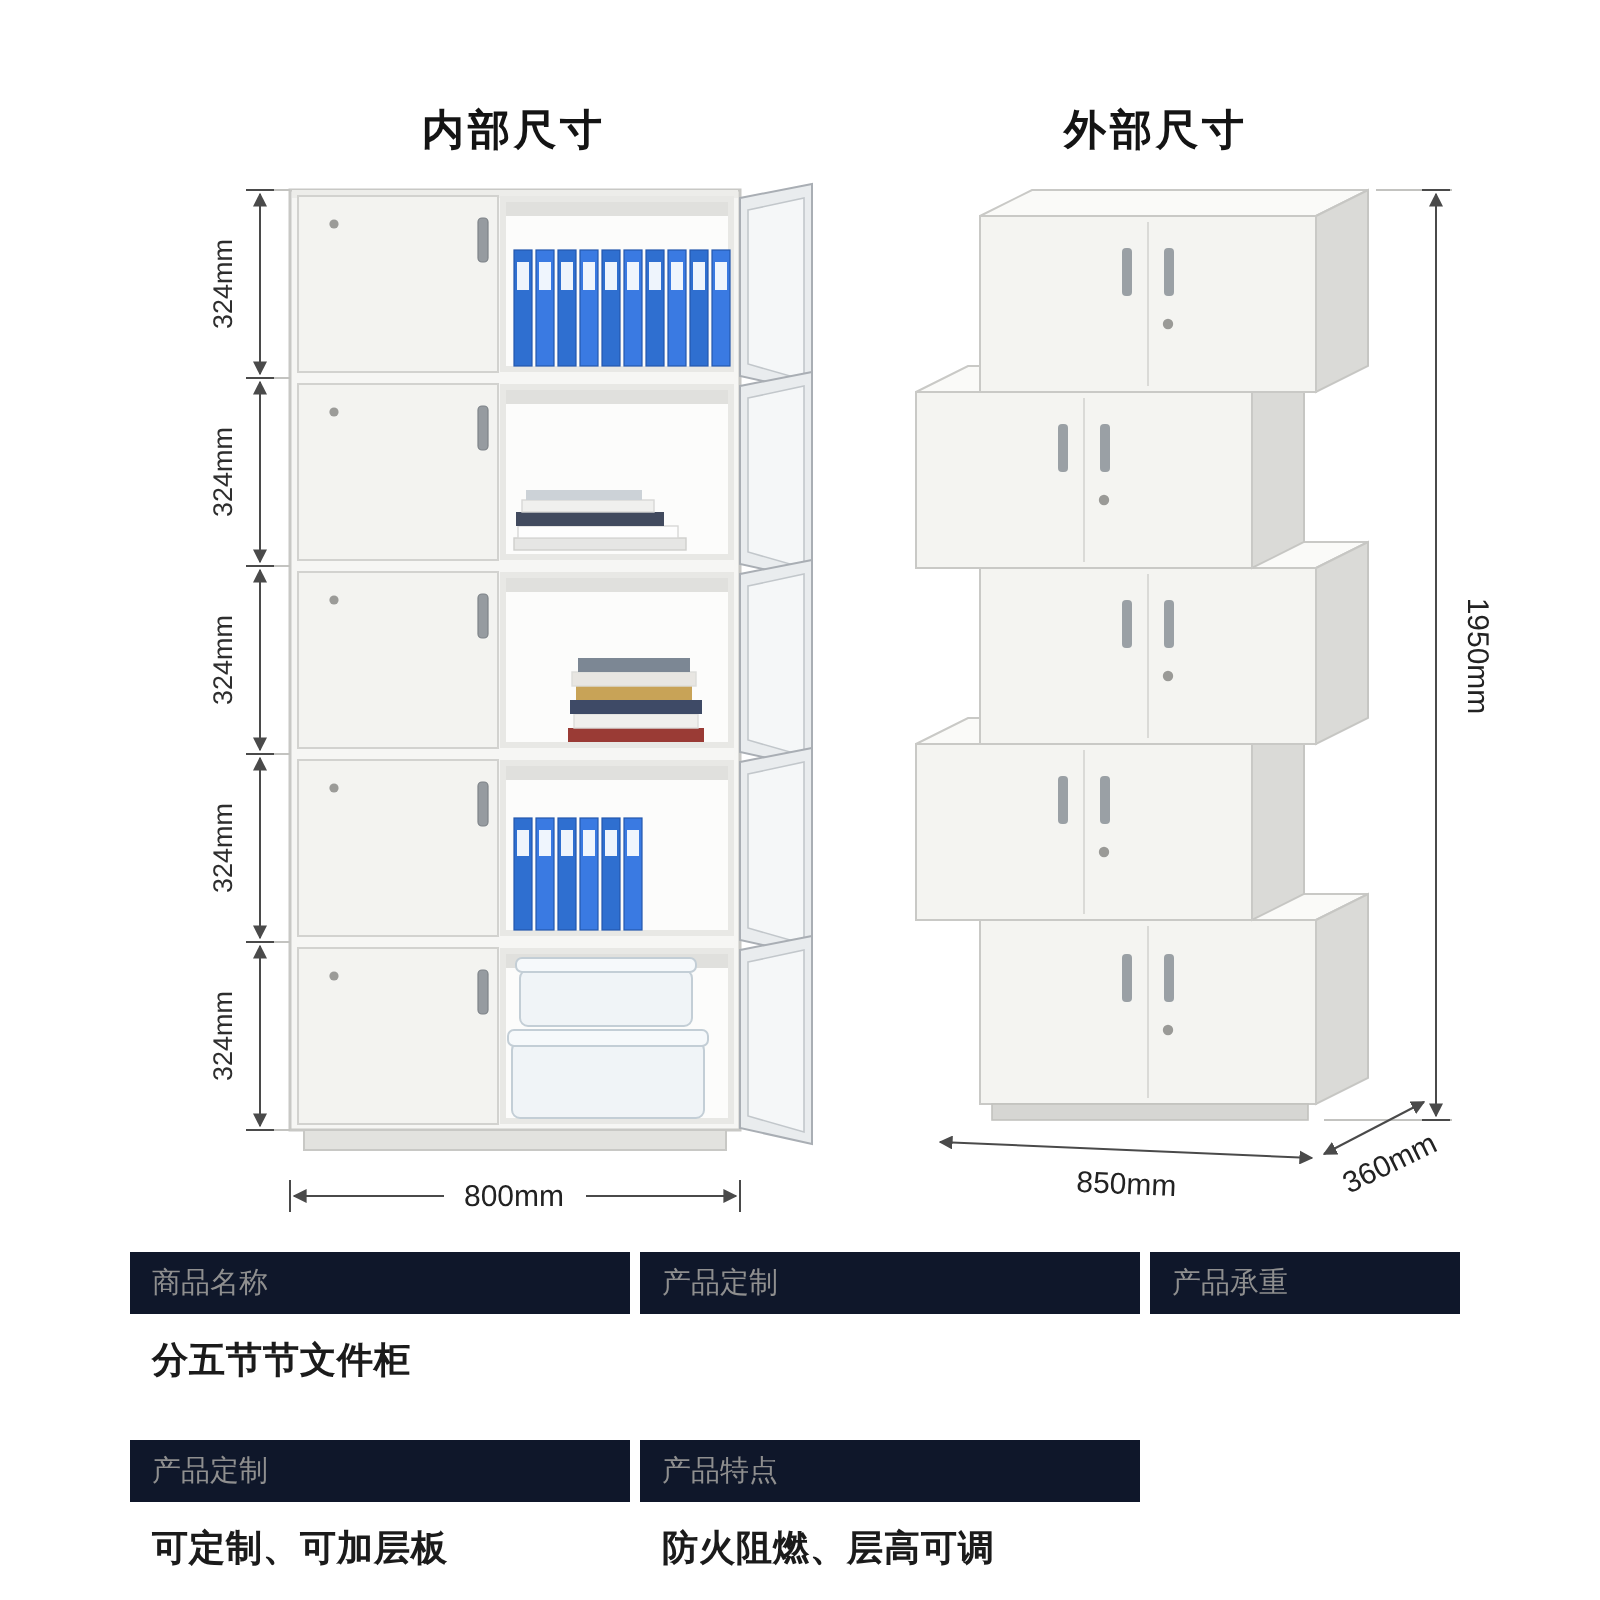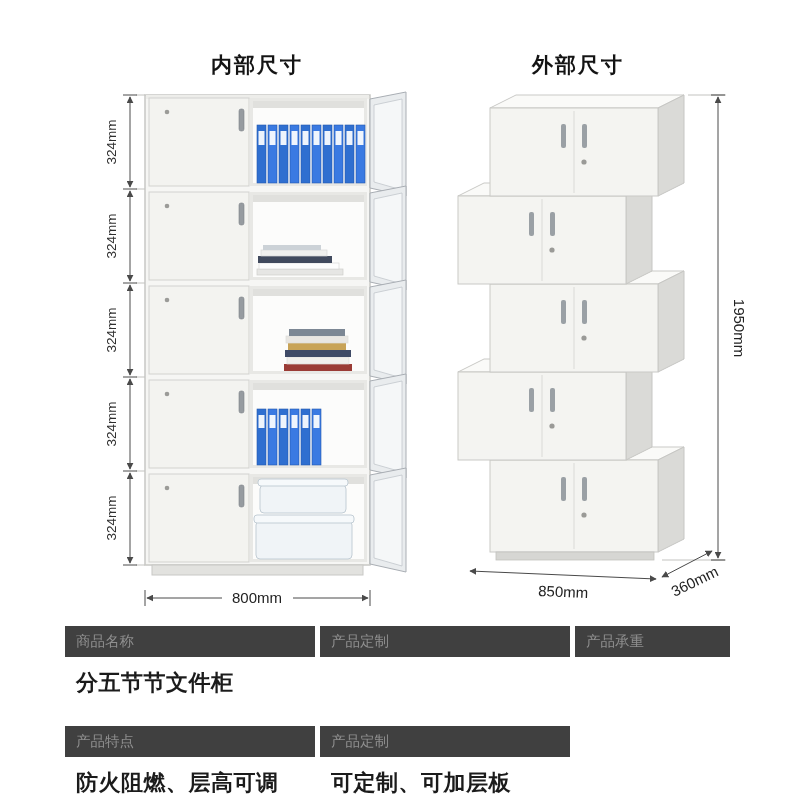--- a/index.html
+++ b/index.html
@@ -15,30 +15,30 @@
   .tick{stroke:#4a4a4a;stroke-width:1;}
   .ext{stroke:#c3c3c0;stroke-width:1;}
 
   .spec-table{
     display:grid;
     grid-template-columns:255px 255px 160px;
     row-gap:28px;
     margin:4px 65px 0 65px;
   }
   .spec-label{
-    background:#404040;
+    background:#0f172a;
     color:#8f8f8f;
     font-size:14.5px;
     padding:6px 0 6px 11px;
     margin-right:5px;
   }
   .spec-value{
     color:#1b1b1b;
     font-weight:700;
-    font-size:22px;
+    font-size:18px;
     padding:11px 0 0 11px;
     letter-spacing:0.5px;
   }
 </style>
 </head>
 <body>
 
 <svg class="illustration" width="800" height="622" viewBox="0 0 800 622">
   <defs>
     <marker id="arrow" viewBox="0 0 10 10" refX="9" refY="5" markerWidth="7" markerHeight="7" orient="auto-start-reverse">
@@ -290,20 +290,20 @@
     <div class="spec-label">商品名称</div>
     <div class="spec-value">分五节节文件柜</div>
   </div>
   <div class="spec-cell">
     <div class="spec-label">产品定制</div>
   </div>
   <div class="spec-cell">
     <div class="spec-label">产品承重</div>
   </div>
   <div class="spec-cell">
+    <div class="spec-label">产品定制</div>
+    <div class="spec-value">可定制、可加层板</div>
+  </div>
+  <div class="spec-cell">
     <div class="spec-label">产品特点</div>
     <div class="spec-value">防火阻燃、层高可调</div>
   </div>
-  <div class="spec-cell">
-    <div class="spec-label">产品定制</div>
-    <div class="spec-value">可定制、可加层板</div>
-  </div>
 </div>
 
 </body></html>

